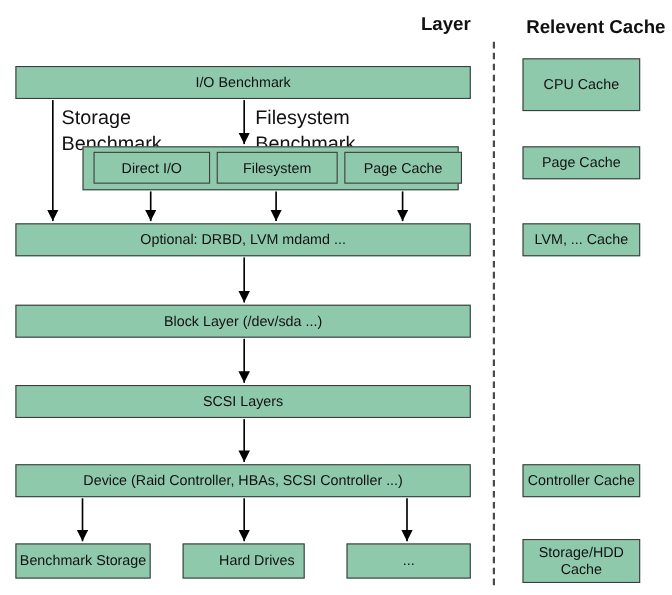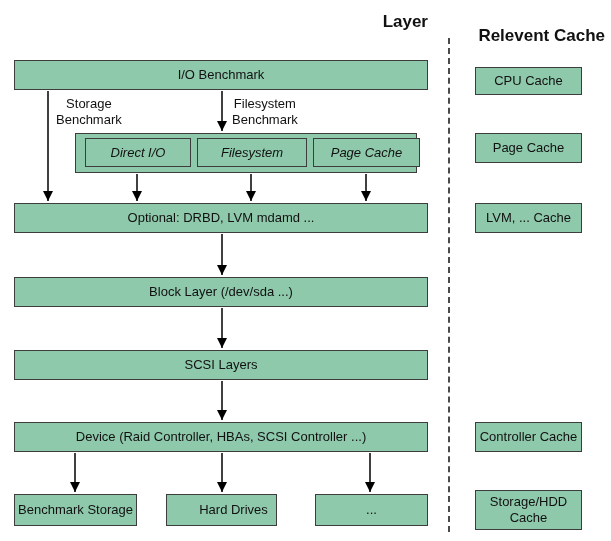--- a/index.html
+++ b/index.html
@@ -35,24 +35,24 @@
     font-size:13px;
     text-align:center;
     line-height:1.2;
     padding:1px 3px;
   }
   .container-box{
     padding:0;
   }
   .edge-label{
     position:absolute;
-    font-size:13px;
+    font-size:18px;
     line-height:1.25;
     white-space:pre-line;
-    text-align:center;
+    text-align:left;
   }
   .arrows{
     position:absolute;
     left:0;top:0;
     pointer-events:none;
   }
   .arrows line{
     stroke:var(--arrow-color);
     stroke-width:1.5;
   }
@@ -63,21 +63,21 @@
     height:494px;width:0;
     border-left:2px dashed var(--divider-color);
   }
 </style>
 </head>
 <body>
 
 <div class="canvas">
 
   <div class="title" style="left:14px;top:12px;width:414px;">Layer</div>
-  <div class="title" style="left:455px;top:26px;width:150px;">Relevent Cache</div>
+  <div class="title" style="left:455px;top:15px;width:150px;">Relevent Cache</div>
 
   <svg class="arrows" width="611" height="541">
     <defs>
       <marker id="arrow" markerWidth="9" markerHeight="9" refX="7" refY="3.5" orient="auto">
         <path class="arrowhead" d="M0,0 L7,3.5 L0,7 z"></path>
       </marker>
     </defs>
     <line x1="48" y1="91" x2="48" y2="201" marker-end="url(#arrow)"></line>
     <line x1="222" y1="91" x2="222" y2="131" marker-end="url(#arrow)"></line>
     <line x1="137" y1="174" x2="137" y2="201" marker-end="url(#arrow)"></line>
@@ -93,37 +93,37 @@
 
   <div class="vdivider"></div>
 
   <div class="edge-label" style="left:56px;top:96px;">Storage
 Benchmark</div>
   <div class="edge-label" style="left:232px;top:96px;">Filesystem
 Benchmark</div>
 
   <div class="box" style="left:14px;top:60px;width:414px;height:30px;">I/O Benchmark</div>
 
-  <div class="box container-box" style="left:75px;top:133px;width:342px;height:40px;font-style:italic;">
+  <div class="box container-box" style="left:75px;top:133px;width:342px;height:40px;">
     <div class="box" style="left:9px;top:4px;width:106px;height:29px;">Direct I/O</div>
     <div class="box" style="left:121px;top:4px;width:110px;height:29px;">Filesystem</div>
     <div class="box" style="left:237px;top:4px;width:107px;height:29px;">Page Cache</div>
   </div>
 
   <div class="box" style="left:14px;top:203px;width:414px;height:30px;">Optional: DRBD, LVM mdamd ...</div>
 
   <div class="box" style="left:14px;top:277px;width:414px;height:30px;">Block Layer (/dev/sda ...)</div>
 
   <div class="box" style="left:14px;top:350px;width:414px;height:30px;">SCSI Layers</div>
 
   <div class="box" style="left:14px;top:422px;width:414px;height:30px;">Device (Raid Controller, HBAs, SCSI Controller ...)</div>
 
   <div class="box" style="left:14px;top:494px;width:123px;height:32px;">Benchmark Storage</div>
   <div class="box" style="left:166px;top:494px;width:111px;height:32px;padding-left:27px;">Hard Drives</div>
   <div class="box" style="left:315px;top:494px;width:113px;height:32px;">...</div>
 
-  <div class="box" style="left:475px;top:67px;width:107px;height:28px;">CPU Cache</div>
+  <div class="box" style="left:475px;top:53px;width:107px;height:48px;">CPU Cache</div>
   <div class="box" style="left:475px;top:133px;width:107px;height:30px;">Page Cache</div>
   <div class="box" style="left:475px;top:422px;width:107px;height:30px;">Controller Cache</div>
   <div class="box" style="left:475px;top:203px;width:107px;height:30px;">LVM, ... Cache</div>
   <div class="box" style="left:475px;top:490px;width:107px;height:40px;">Storage/HDD Cache</div>
 
 </div>
 
 </body></html>

